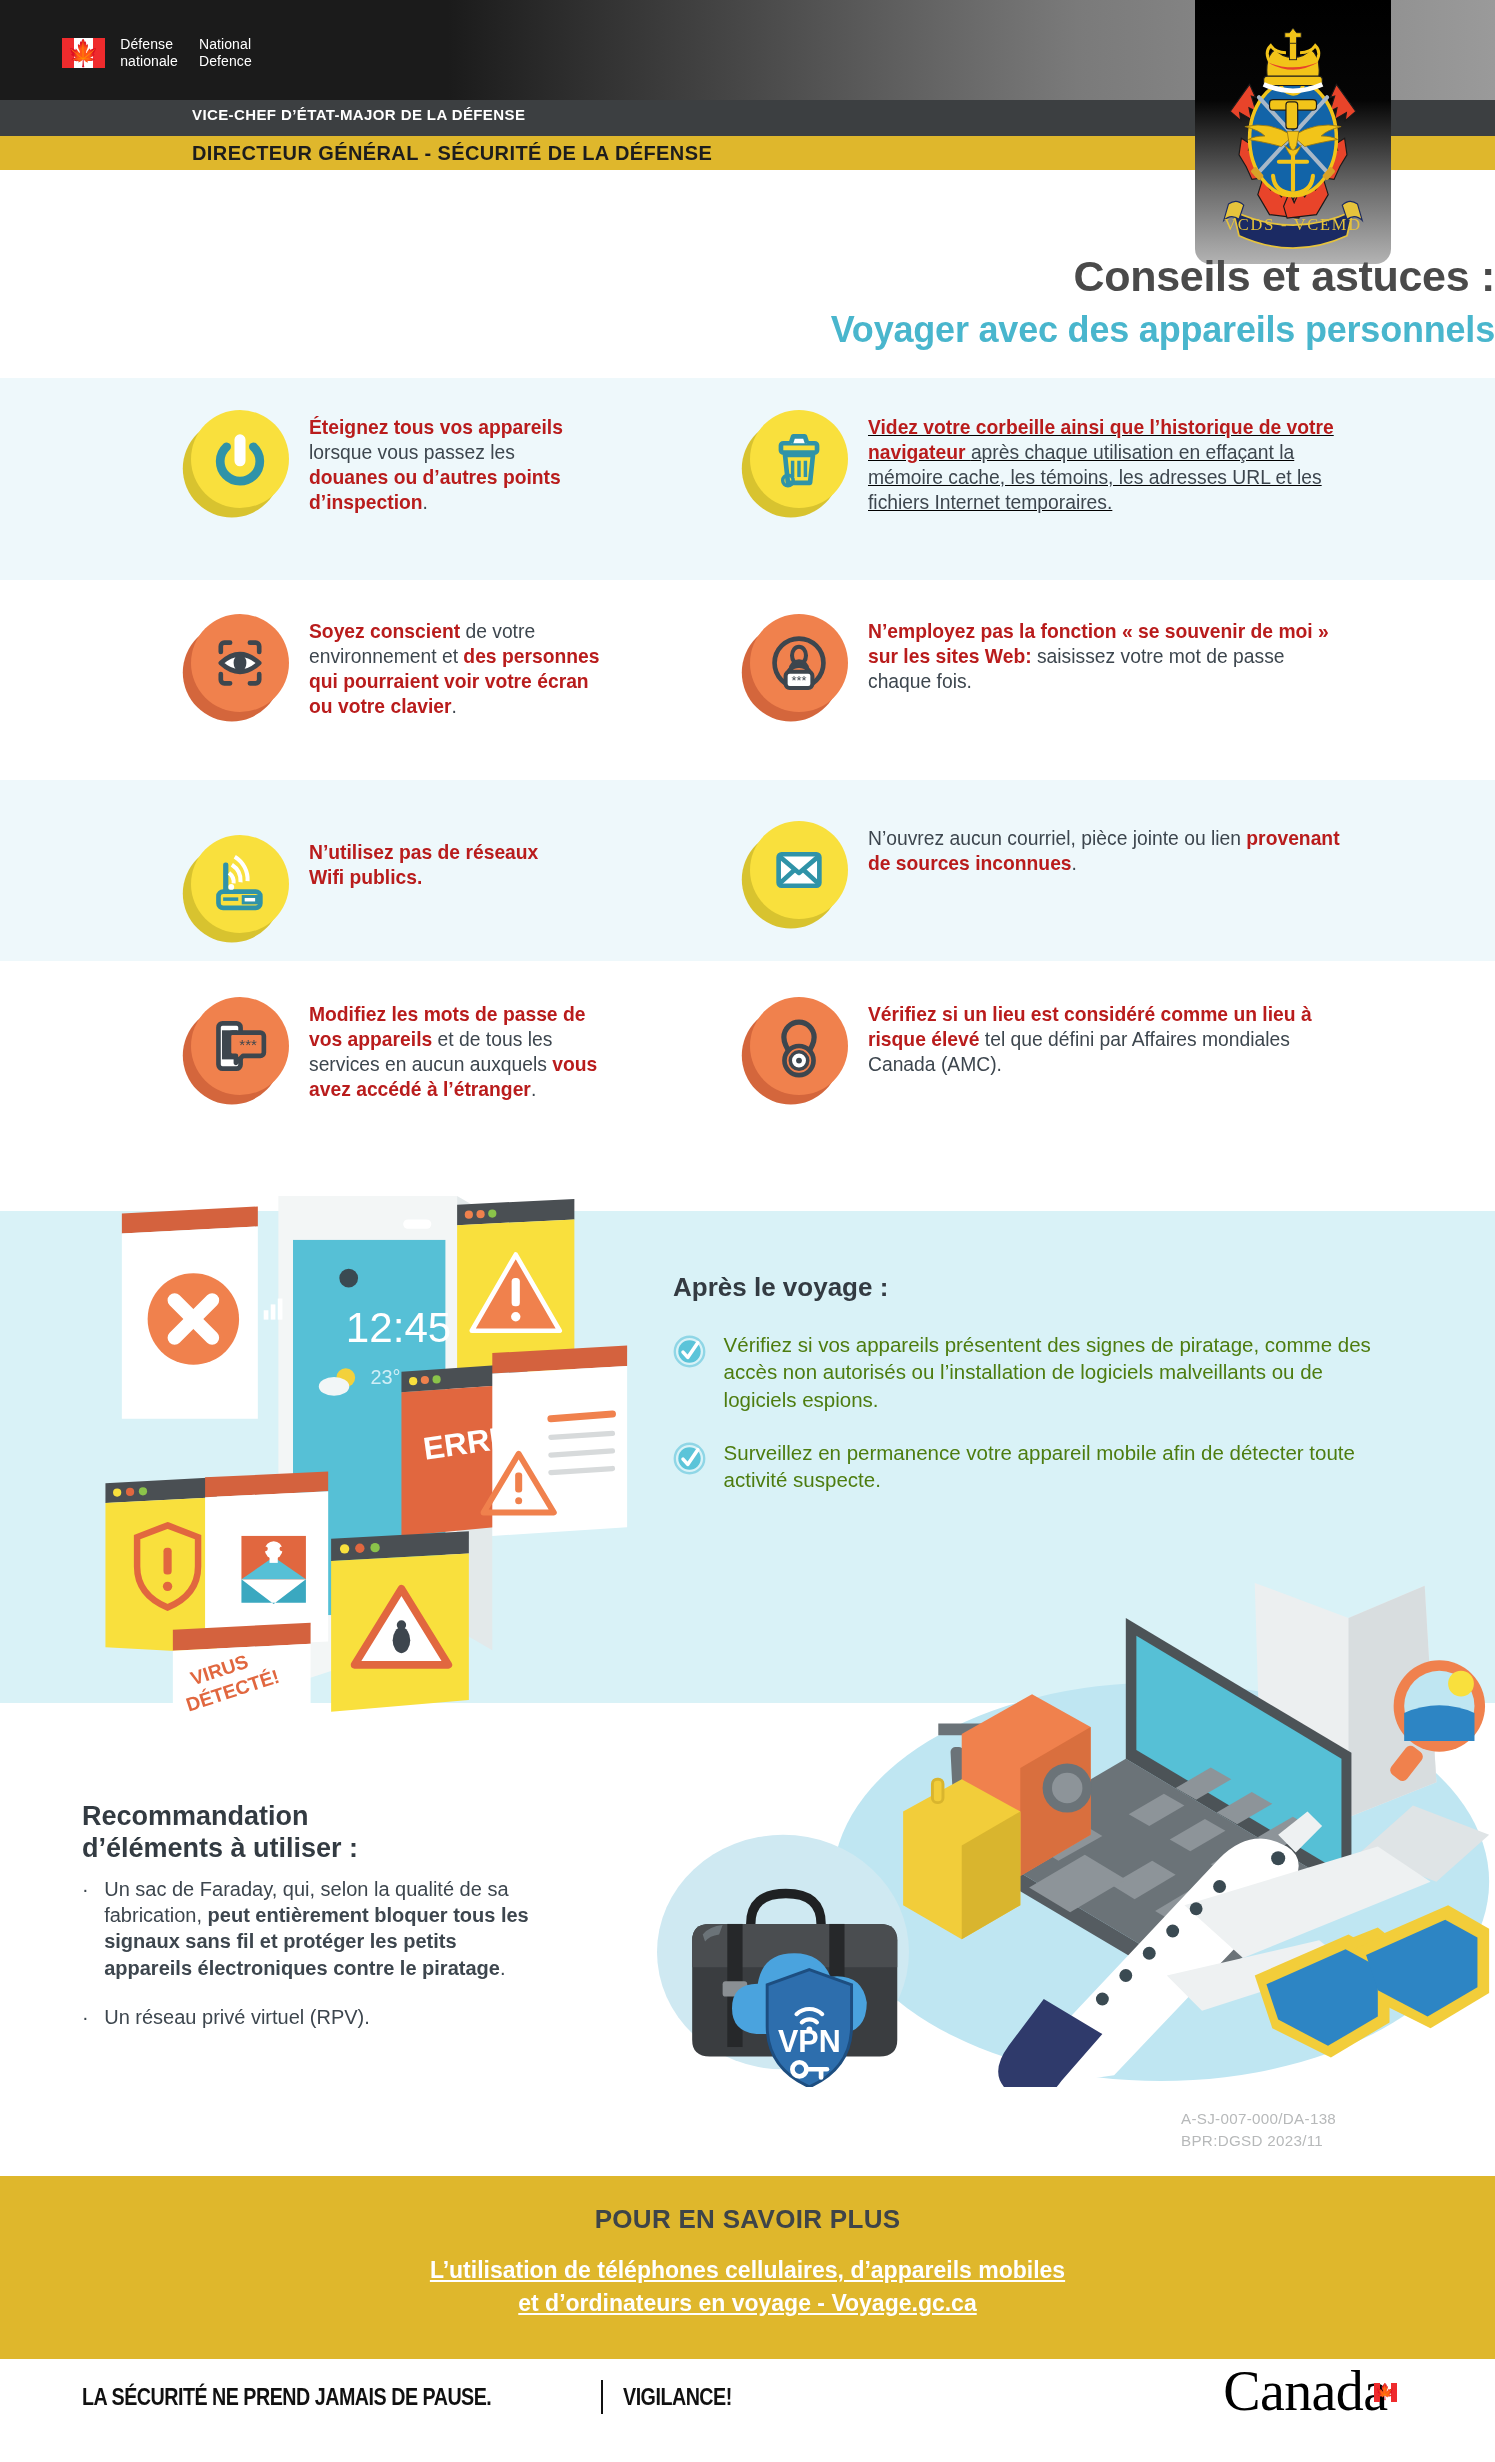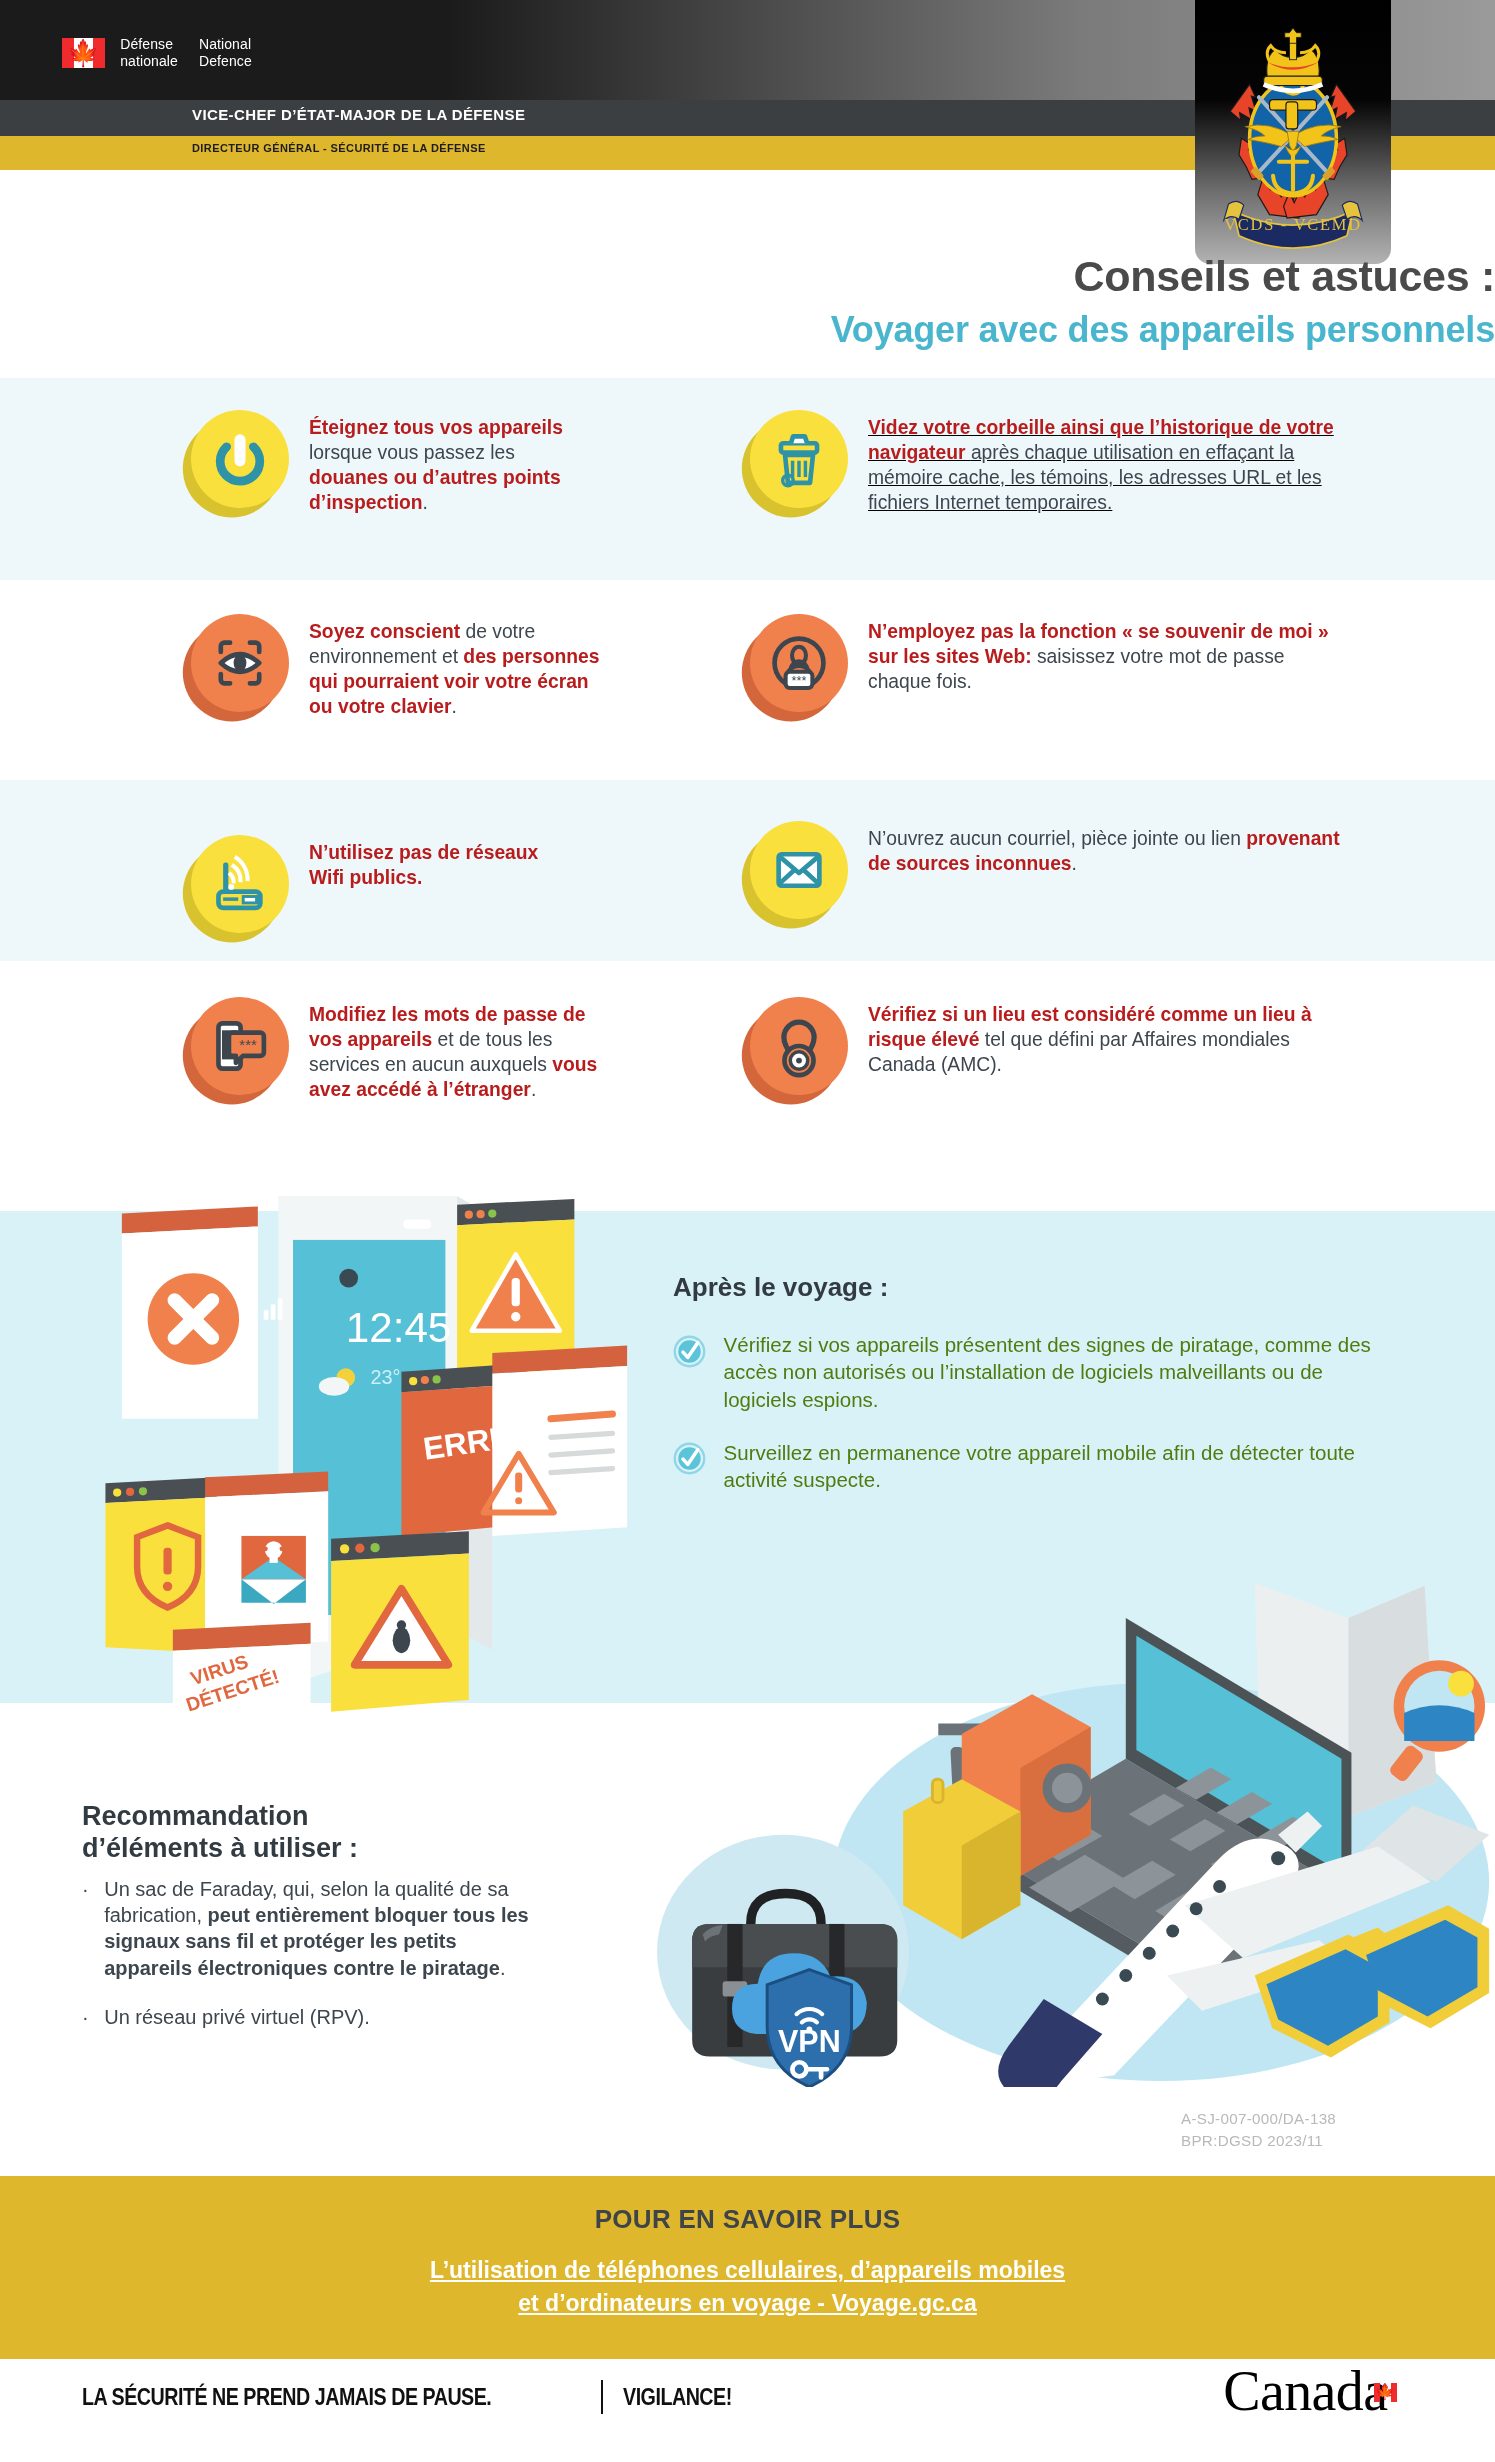--- a/index.html
+++ b/index.html
@@ -15,21 +15,21 @@
   .fip{position:absolute;left:62px;top:36px;display:flex;align-items:center;gap:15.2px;}
   .flag{width:43px;height:30.5px;position:relative;background:#fff;}
   .flag .bar{position:absolute;top:0;width:11.7px;height:30.5px;background:#ef2b2d;}
   .flag .bl{left:0;} .flag .br{right:0;}
   .flag .leaf{position:absolute;left:50%;top:50%;transform:translate(-50%,-50%);
       color:#ef2b2d;font-size:26px;line-height:1;}
   .fip-words{display:flex;gap:21px;color:#fff;font-size:14px;line-height:1.22;letter-spacing:0.1px;}
   .fip-words div span{display:block;}
 
   .hdr-line1{position:absolute;left:192px;top:106px;color:#fff;font-size:15px;font-weight:bold;letter-spacing:0.4px;}
-  .hdr-line2{position:absolute;left:192px;top:142px;color:#1d1d1d;font-size:11px;font-weight:bold;letter-spacing:0.4px;}
+  .hdr-line2{position:absolute;left:192px;top:142px;color:#1d1d1d;font-size:20px;font-weight:bold;letter-spacing:0.4px;}
 
   
   .crest-card{position:absolute;left:1195px;top:0px;width:196px;height:264px;border-radius:0 0 15.2px 15.2px;
       background:linear-gradient(180deg,#000 0%,#050505 38%,#6d6d6d 72%,#b3b3b3 100%);overflow:hidden;}
   .crest-card svg{position:absolute;left:50%;top:28px;transform:translateX(-50%);}
 
   
   .title-wrap{position:absolute;left:0;top:252px;width:1495px;text-align:right;}
   .title-1{color:#4a4a4a;font-size:43px;font-weight:bold;letter-spacing:-0.3px;}
   .title-2{color:#49b6cd;font-size:36px;font-weight:bold;margin-top:8.2px;letter-spacing:-0.2px;}

